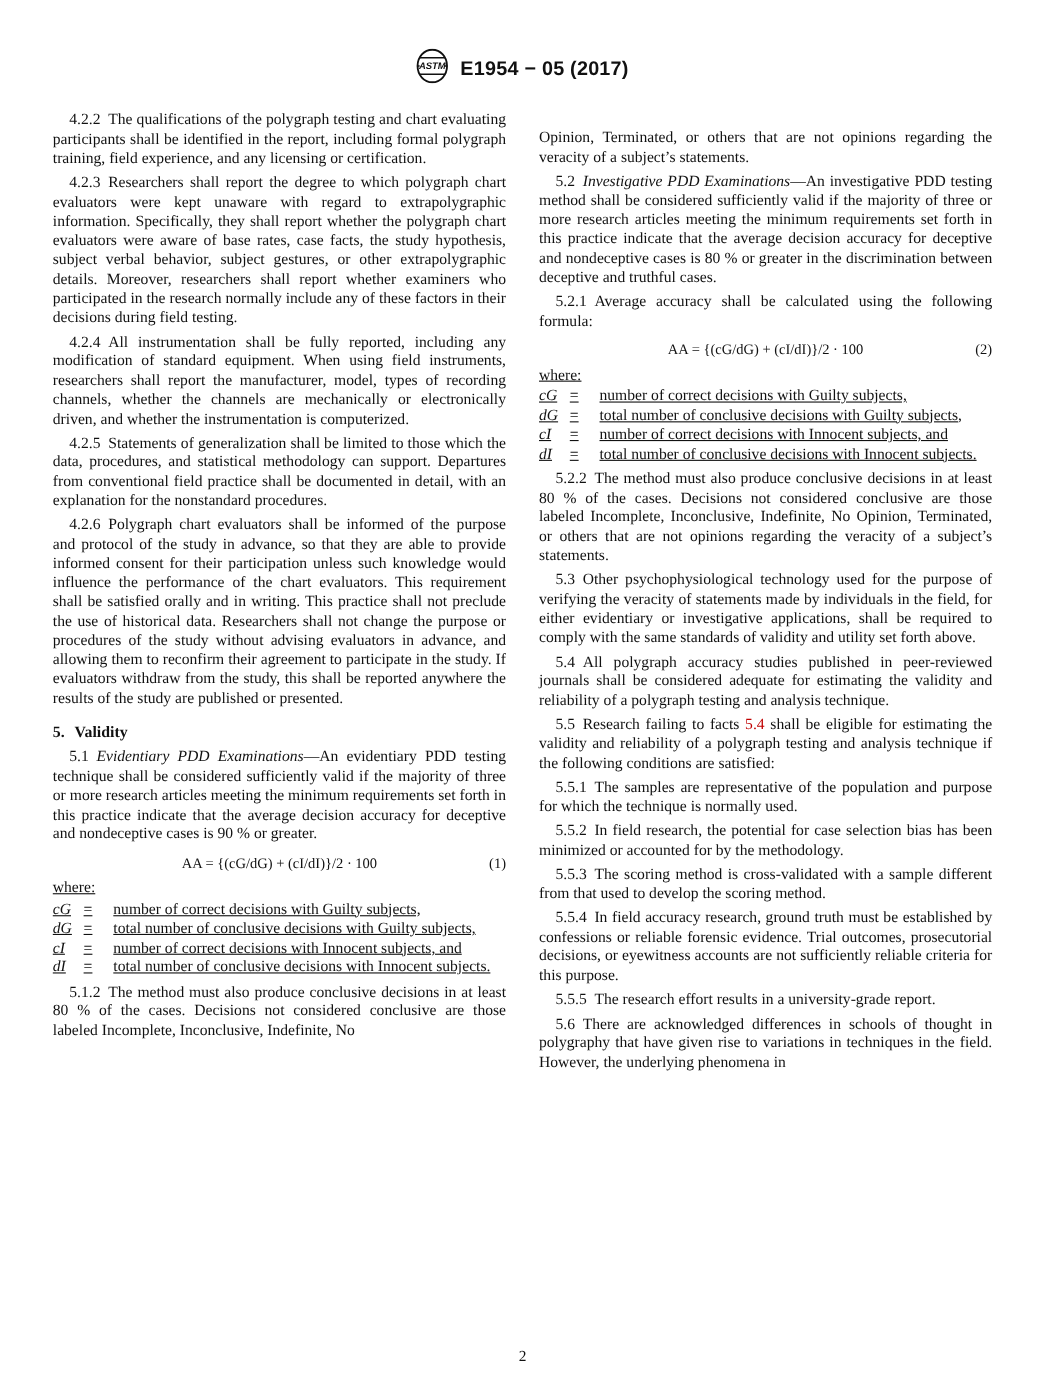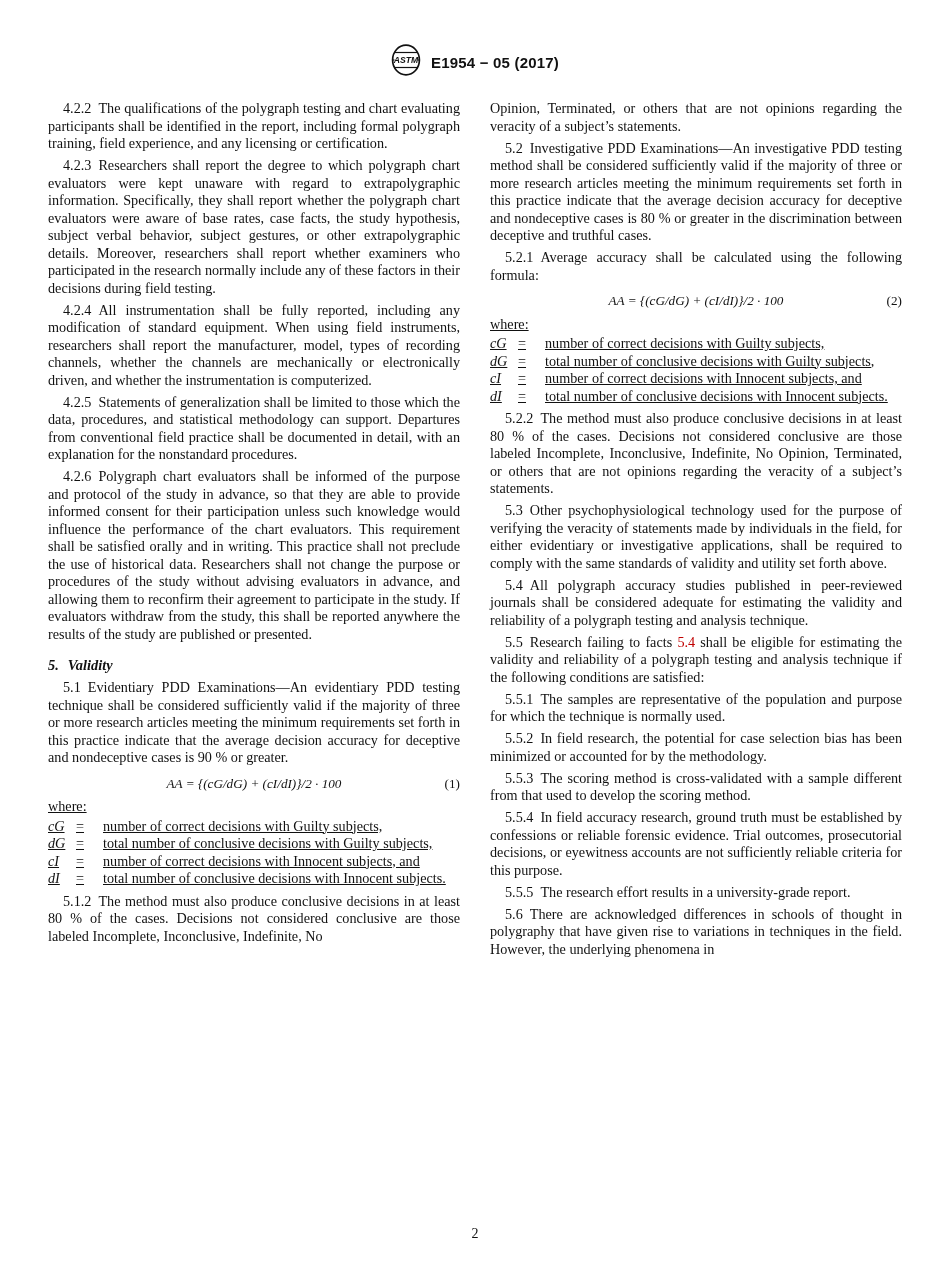--- a/index.html
+++ b/index.html
@@ -14,53 +14,53 @@
   .page { padding: 44px 48px 0 48px; }
 
   
   .header {
     display: flex; justify-content: center; align-items: center;
     gap: 10px; margin-bottom: 20px;
   }
   .logo { display: inline-block; }
   .designation {
     font-family: "Liberation Sans", sans-serif;
-    font-weight: bold; font-size: 15px; letter-spacing: 0.2px;
+    font-weight: bold; font-size: 18px; letter-spacing: 0.2px;
   }
 
   
   .columns { display: flex; gap: 30px; }
   .col {
     flex: 1; min-width: 0;
     font-size: 14.2px; line-height: 17.5px;
     text-align: justify; text-justify: inter-word;
   }
 
   .para { text-indent: 15px; margin-top: 4.5px; }
-  .para.cont { text-indent: 0; margin-top: 0; }
+  .para.cont { text-indent: 0; margin-top: 16px; }
   .snum { margin-right: 7px; }
-  .iterm { }
+  .iterm { font-style: italic; }
   .ptext {}
 
   .sech {
     font-size: 14.4px; font-weight: bold;
     text-align: left; text-indent: 0;
-    margin-top: 14px; margin-bottom: 3px; font-style: italic;
+    margin-top: 14px; margin-bottom: 3px;
   }
   .sech .snum { margin-right: 9px; }
 
   
   .formula {
     display: flex; align-items: baseline;
     margin: 8px 0 6px 0;
   }
   .fspacer { width: 36px; flex: none; }
   .fexpr {
     flex: 1; text-align: center;
-    font-style: italic; font-size: 13.2px;
+    font-size: 13.2px;
   }
   .feqno { width: 36px; flex: none; text-align: right; font-size: 13.2px; }
 
   
   .whereblk { margin: 2px 0 5px 0; text-decoration: underline; }
   .wlabel { text-align: left; margin: 3px 0 2px 0; }
   .defrow { display: flex; }
   .dterm { width: 28px; flex: none; font-style: italic; }
   .deq { width: 27px; flex: none; }
   .ddef { flex: 1; text-align: justify; }

